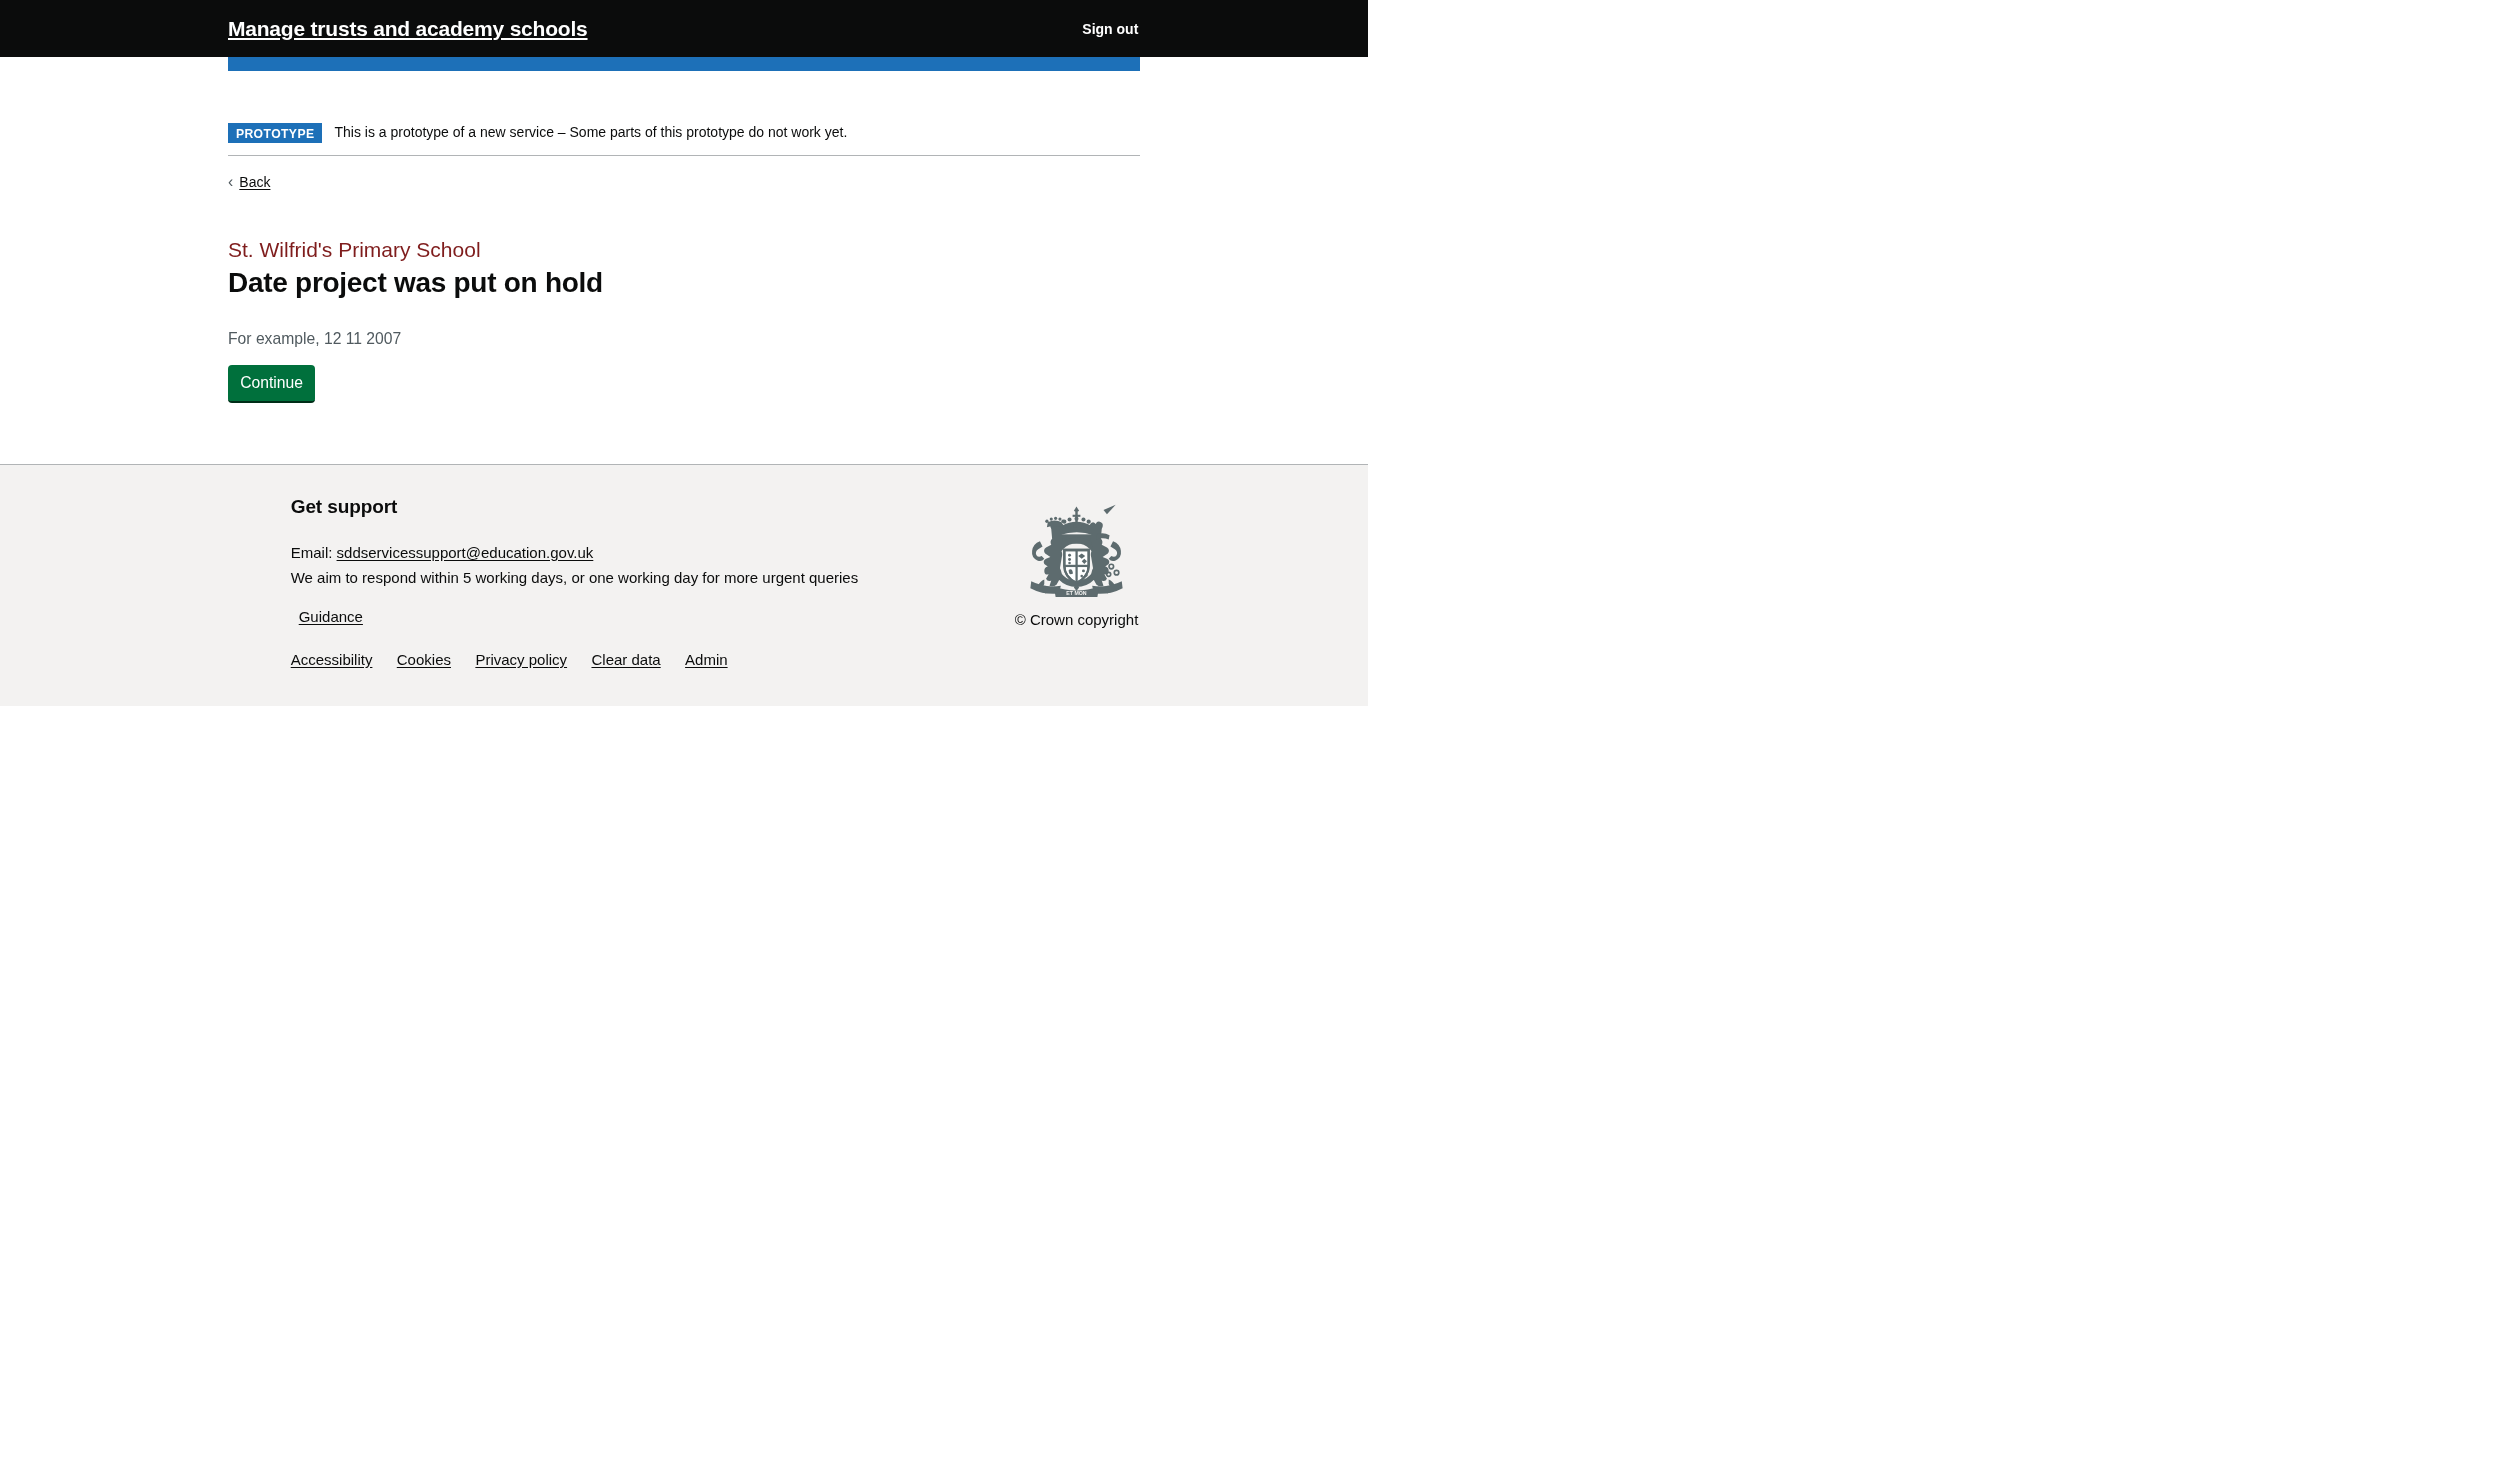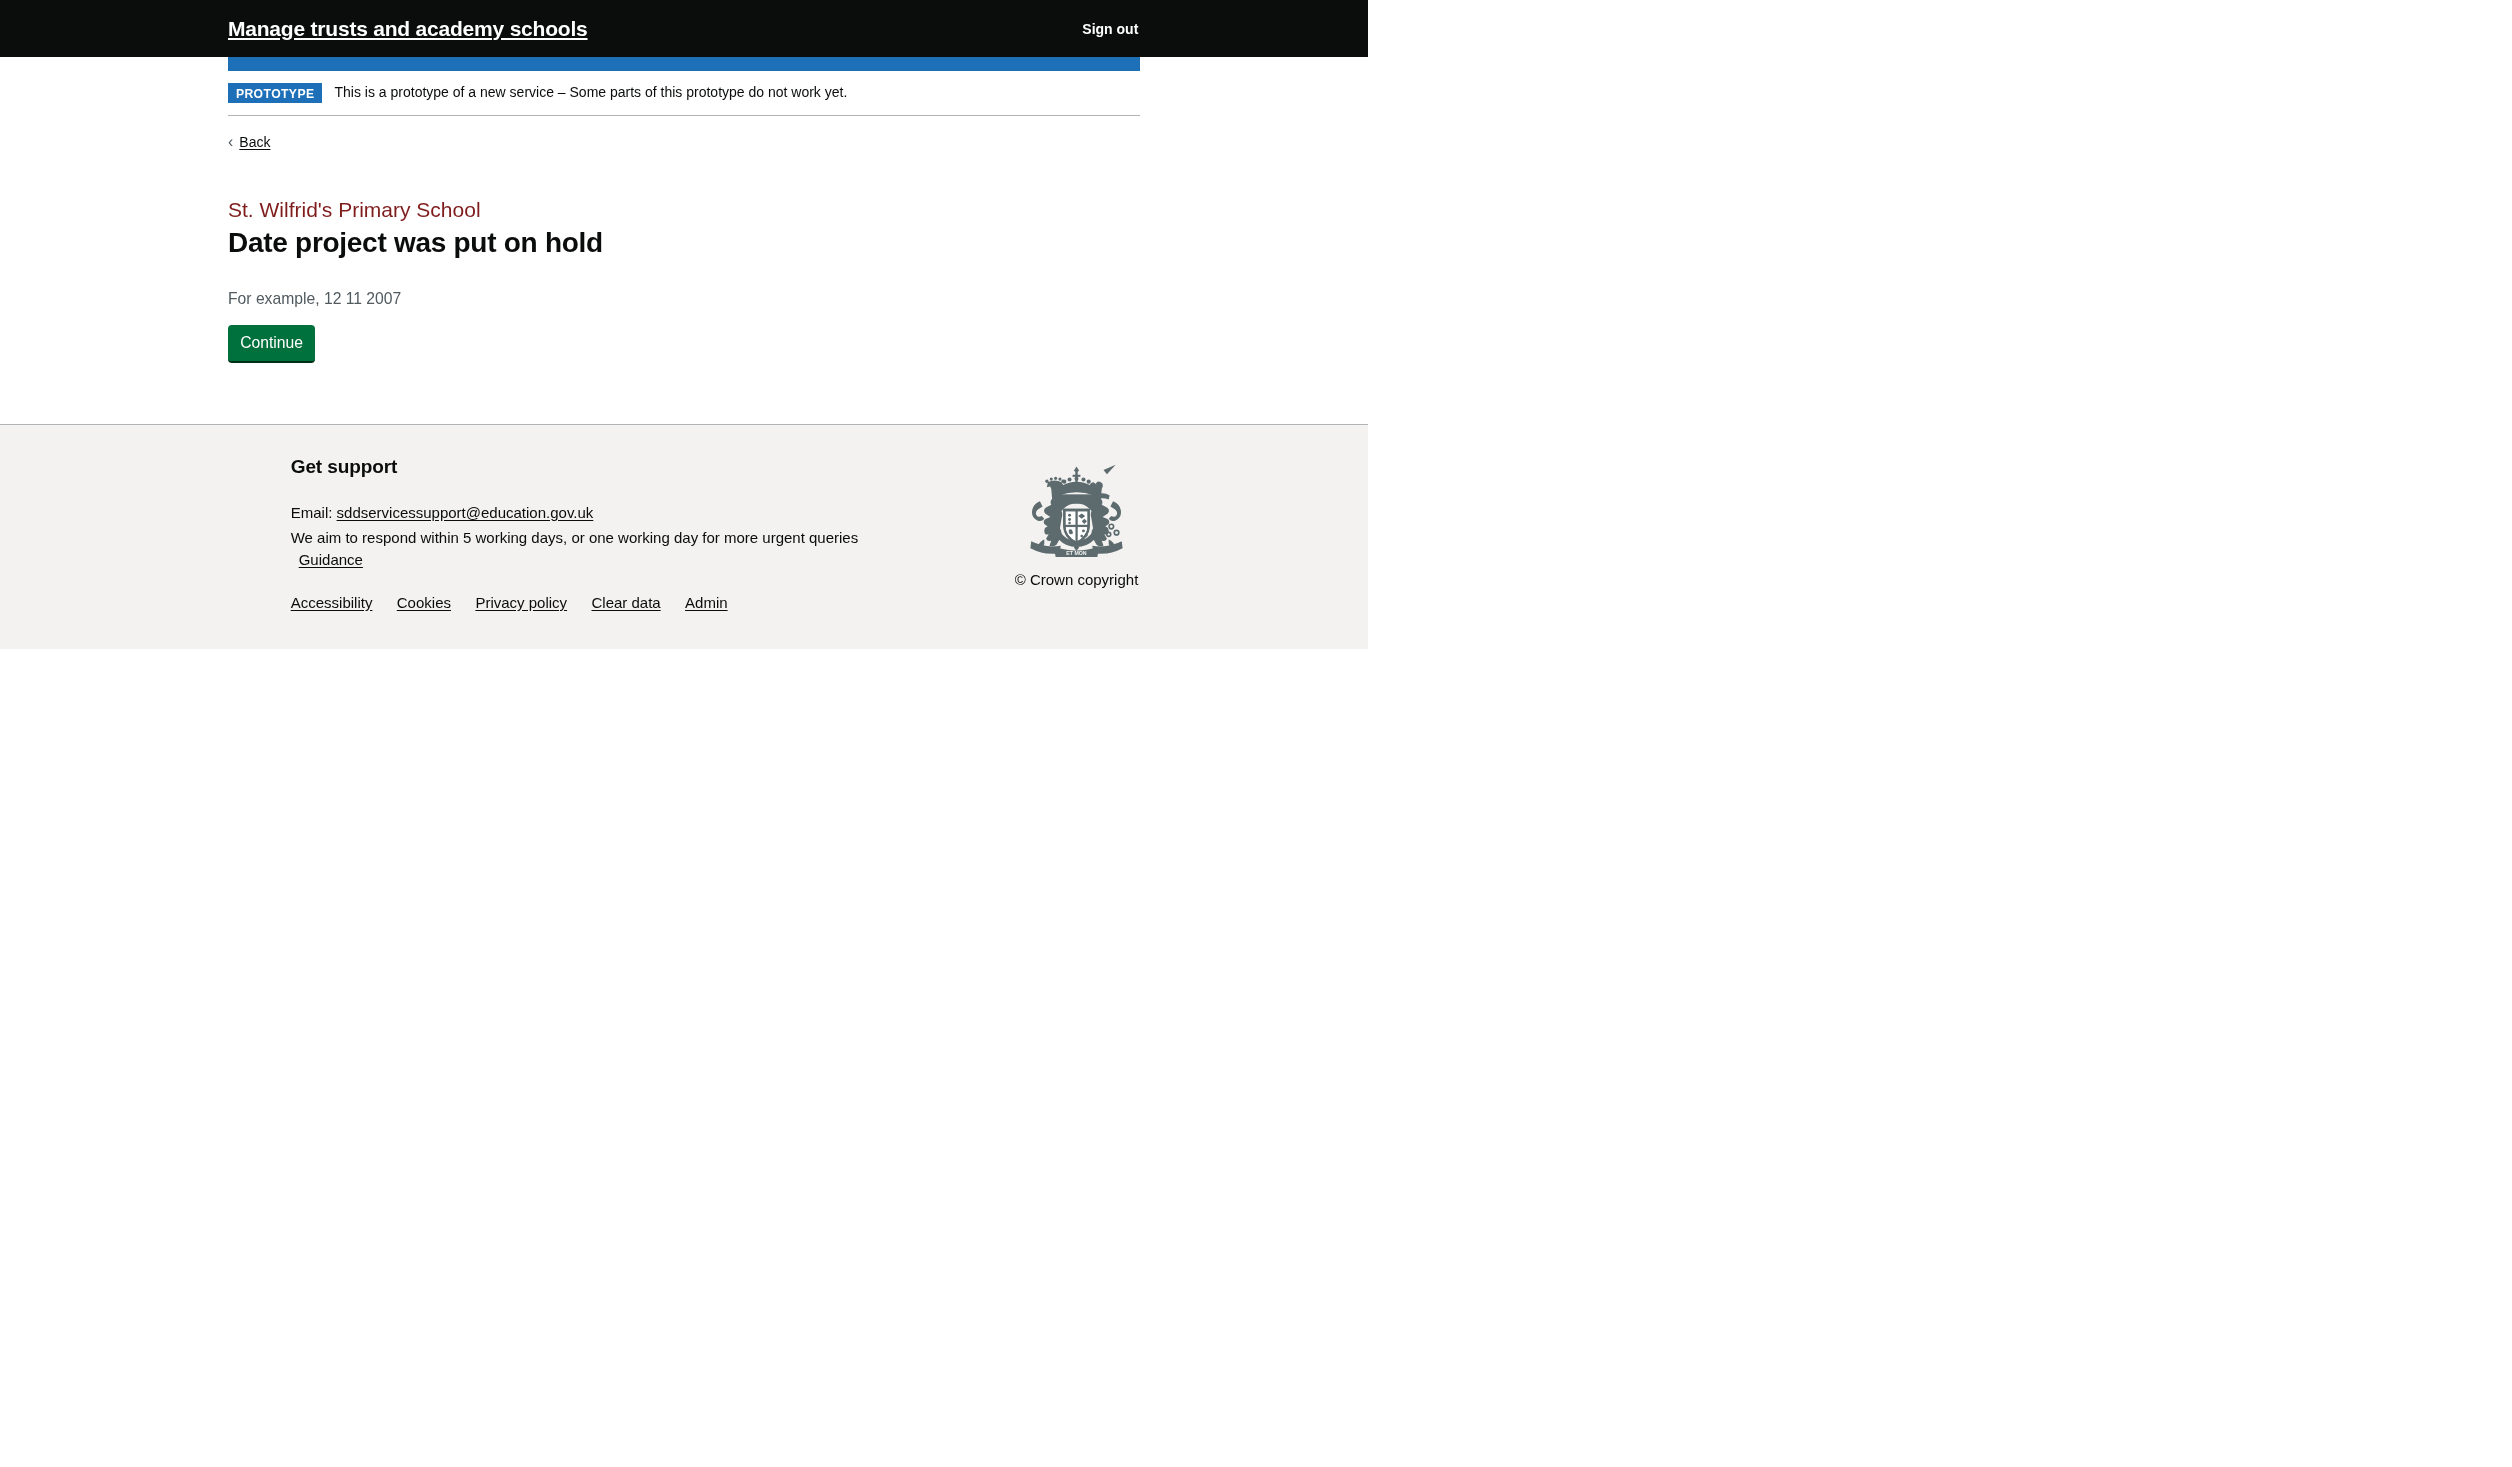--- a/index.html
+++ b/index.html
@@ -74,20 +74,21 @@
     width: 912px;
     margin: 0 auto;
     padding: 0;
   }
   .phase-banner {
     border-bottom: 0.9px solid #b1b4b6;
     padding: 12.2px 0 12.2px 0;
     display: flex;
     align-items: center;
     gap: 12.2px;
+    margin-top: 40px;
   }
   .phase-tag {
     display: inline-block;
     background: #1d70b8;
     color: #ffffff;
     font-size: 12.2px;
     font-weight: 700;
     letter-spacing: 0.4px;
     text-transform: uppercase;
     padding: 4.4px 7.9px 3.5px 7.9px;
@@ -224,21 +225,21 @@
     margin: 0 0 23.6px 0;
     line-height: 1.15;
     letter-spacing: -0.005em;
   }
   .footer-line {
     font-size: 15px;
     color: #0b0c0c;
     line-height: 1.45;
     margin: 0 0 3.5px 0;
   }
-  .footer-line.spaced { margin-bottom: 2px; }
+  .footer-line.spaced { margin-bottom: 19px; }
   a.footer-link {
     color: #0b0c0c;
     text-decoration: underline;
     text-underline-offset: 1.7px;
   }
   .footer-guidance {
     margin: 0 0 26px 8px;
     font-size: 15px;
   }
   .footer-links-row {

